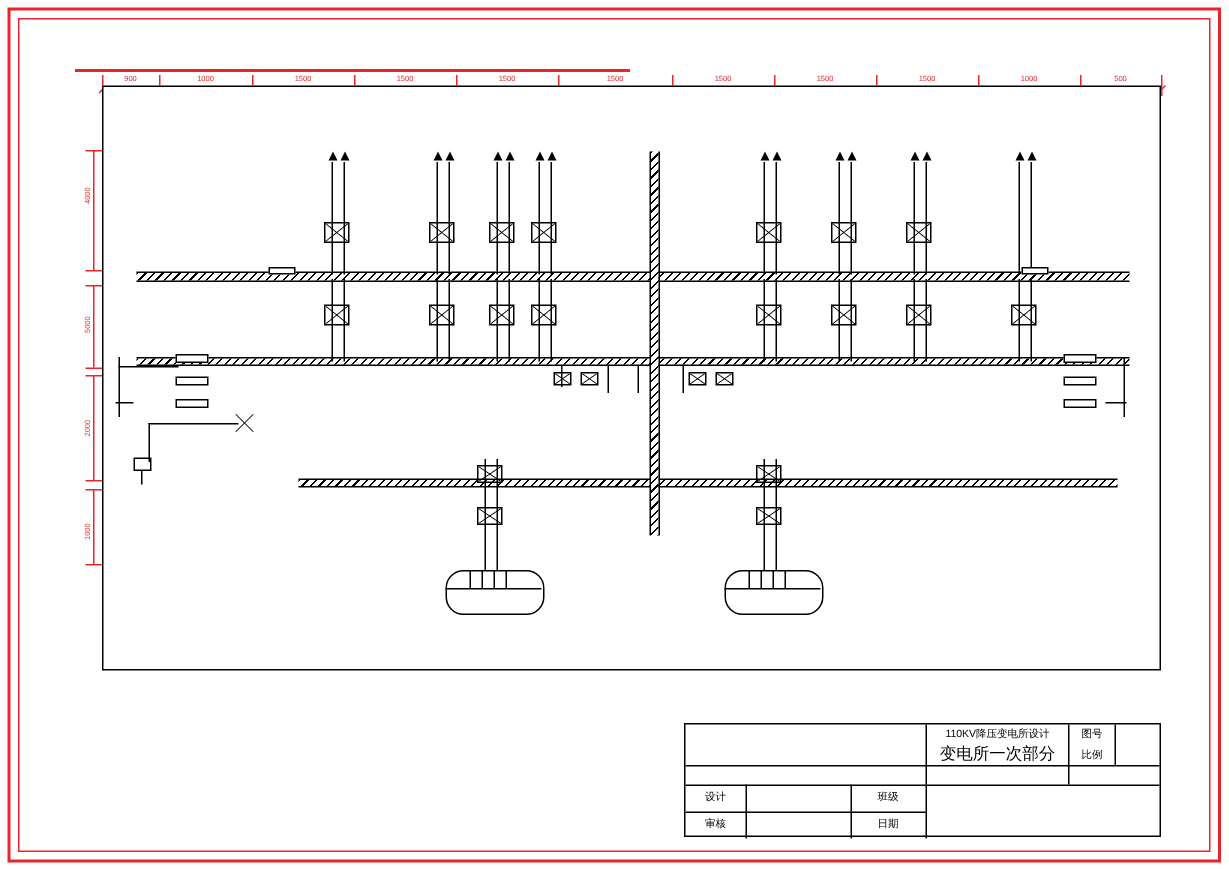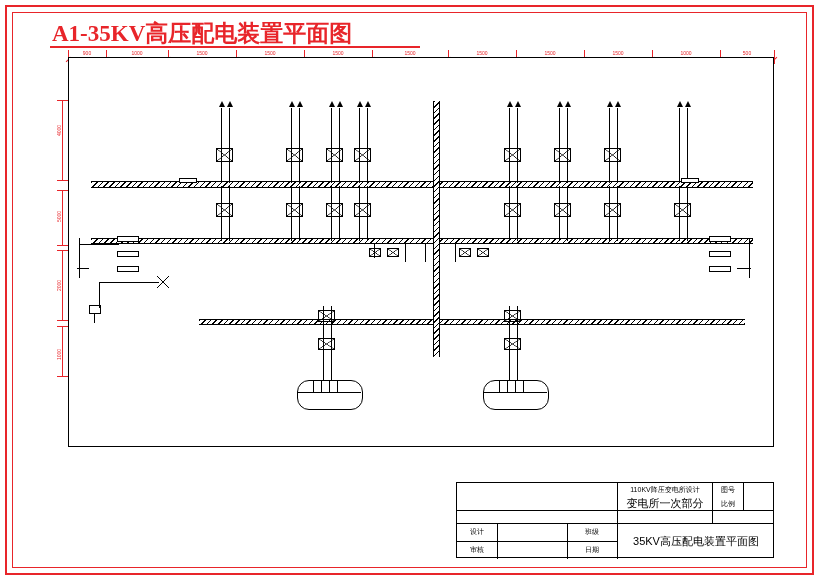--- a/index.html
+++ b/index.html
@@ -46,21 +46,20 @@
   .tb-main{font-size:11px;}
 </style>
 </head>
 <body>
 
 <div id="page">
 
   <div class="outer-border"></div>
   <div class="inner-border"></div>
 
-  <div class="title">A1-35KV高压配电装置平面图</div>
   <div class="title-underline"></div>
 
   <div class="dim-row">
     <div class="dim-line"></div>
     <div class="dim-tick" style="left:0px;"></div>
     <div class="dim-tick" style="left:38px;"></div>
     <div class="dim-tick" style="left:100px;"></div>
     <div class="dim-tick" style="left:168px;"></div>
     <div class="dim-tick" style="left:236px;"></div>
     <div class="dim-tick" style="left:304px;"></div>
@@ -303,16 +302,15 @@
     <div class="tb-cell" style="left:287px;top:0;width:30px;height:14px;"></div>
     <div class="tb-cell" style="left:287px;top:14px;width:30px;height:13px;"></div>
 
     <div class="tb-cell" style="left:0;top:40px;width:40px;height:18px;">设计</div>
     <div class="tb-cell" style="left:0;top:58px;width:40px;height:18px;">审核</div>
     <div class="tb-cell" style="left:110px;top:40px;width:50px;height:18px;">班级</div>
     <div class="tb-cell" style="left:110px;top:58px;width:50px;height:18px;">日期</div>
     <div class="tb-cell" style="left:41px;top:40px;width:68px;height:18px;"></div>
     <div class="tb-cell" style="left:41px;top:58px;width:68px;height:18px;"></div>
 
-    <div class="tb-cell tb-main" style="left:161px;top:40px;width:156px;height:36px;">35KV高压配电装置平面图</div>
   </div>
 
 </div>
 
 </body></html>

